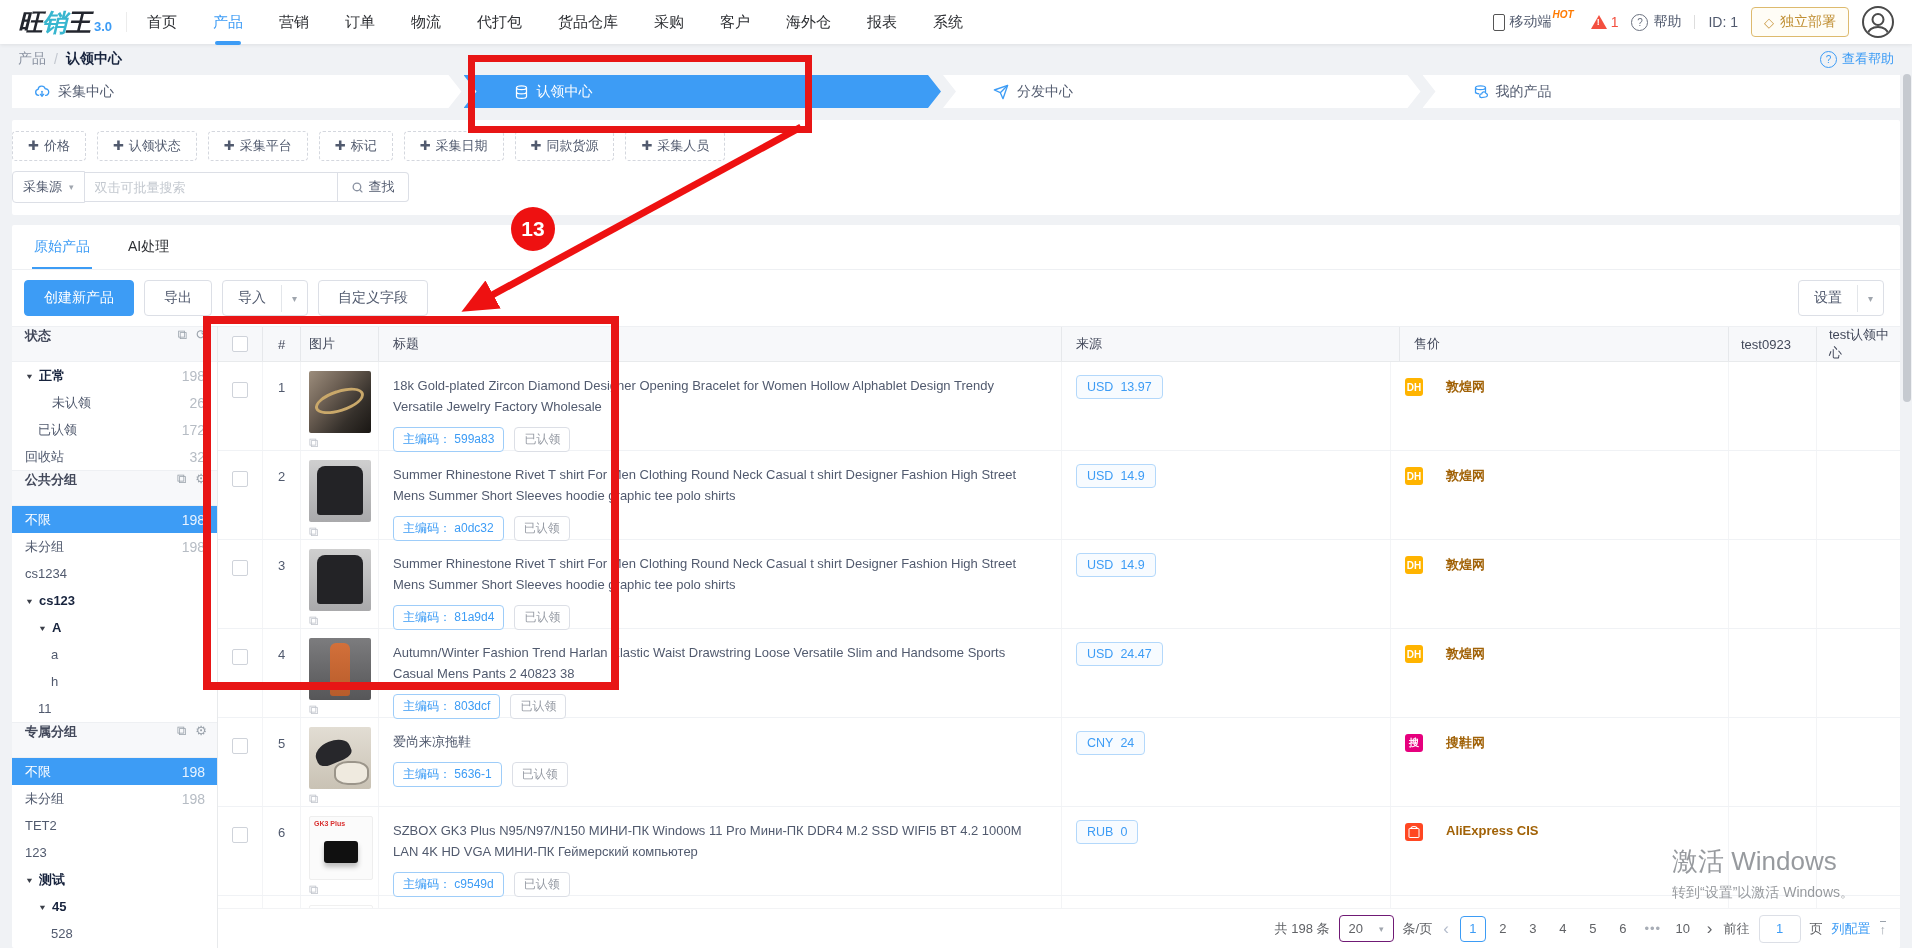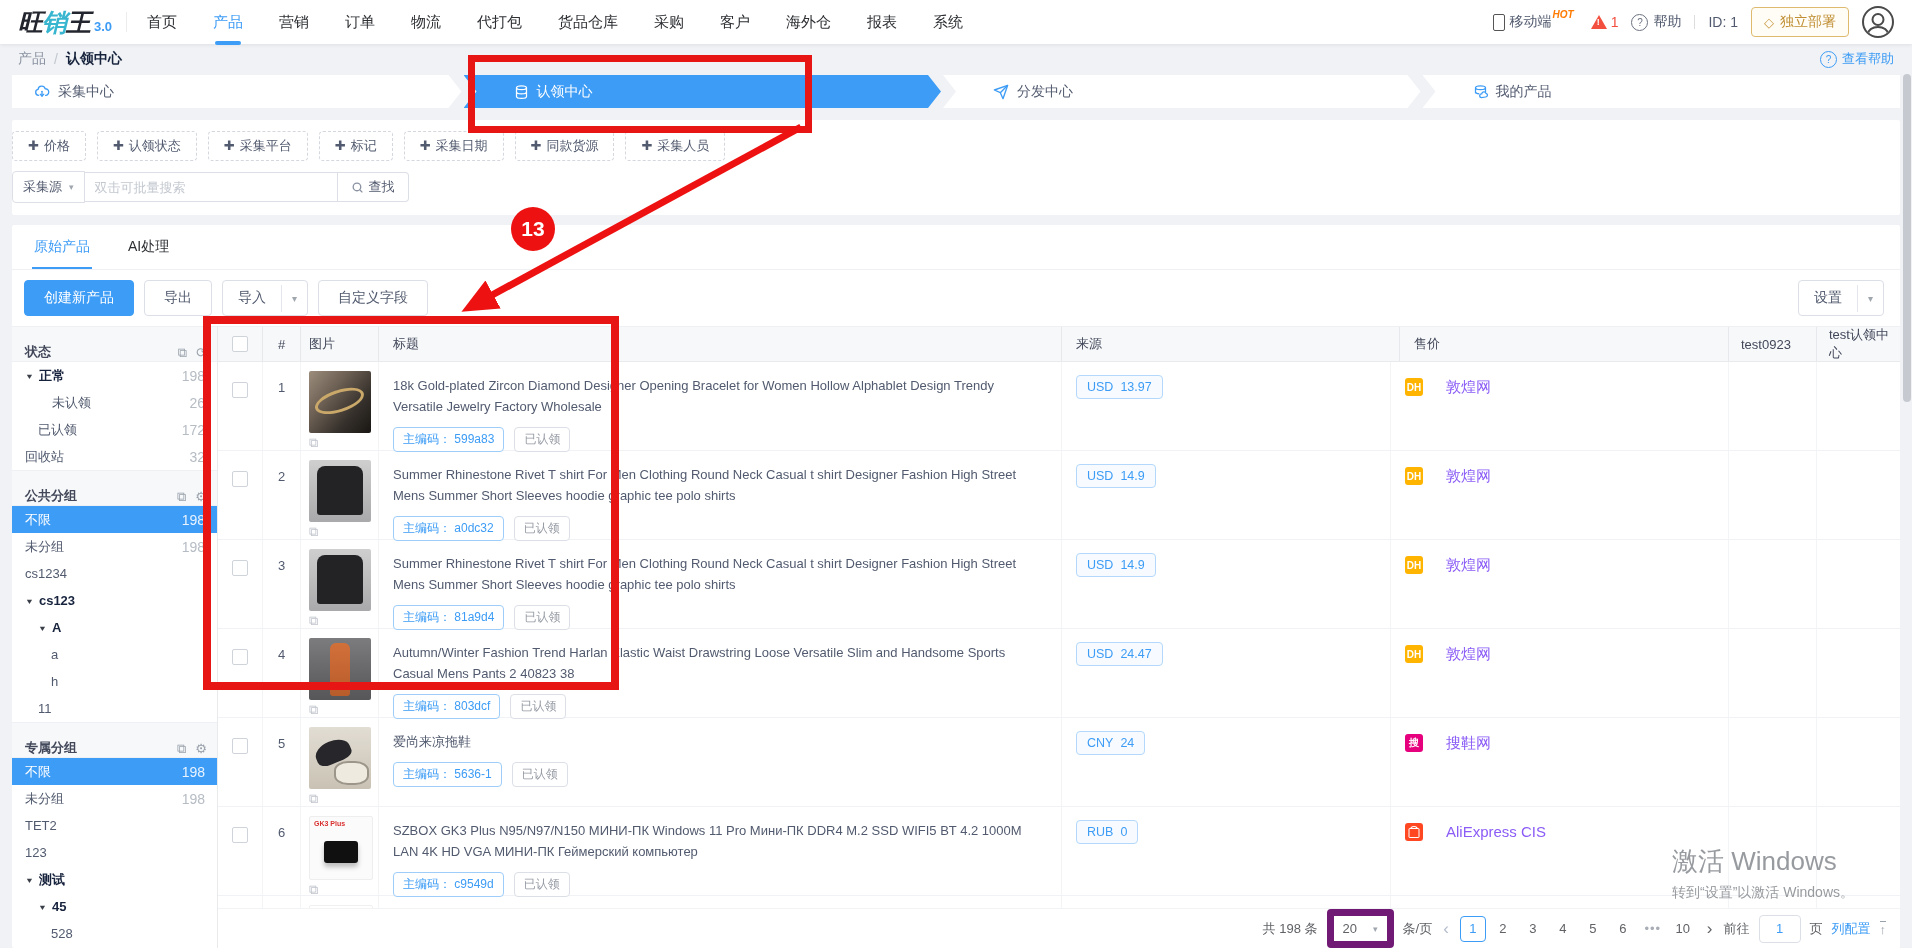--- a/index.html
+++ b/index.html
@@ -75,21 +75,21 @@
   .btn-primary{background:#3d9cf5;border-color:#3d9cf5;color:#fff;}
   .btn-split{padding:0;}
   .btn-split .half{padding:8px 15px;}
   .btn-split .arrow{padding:8px 10px;border-left:1px solid #e3e6ea;color:#a0a6ae;font-size:10px;}
   .settings-btn{margin-left:auto;}
 
   
   .content{flex:1;display:flex;overflow:hidden;}
   
   .sidebar{width:205px;flex:none;border-right:1px solid #e8eaec;display:flex;flex-direction:column;overflow:hidden;font-size:13px;}
-  .sb-head{background:#f7f8fa;height:34px;flex:none;display:flex;align-items:flex-end;padding:0 10px 0 13px;color:#42485a;border-top:1px solid #eef0f3;border-bottom:1px solid #eef0f3;}
+  .sb-head{background:#f7f8fa;height:34px;flex:none;display:flex;align-items:flex-start;padding:0 10px 0 13px;color:#42485a;border-top:1px solid #eef0f3;border-bottom:1px solid #eef0f3;}
   .sb-head .ttl{font-weight:600;}
   .sb-icons{margin-left:auto;display:flex;gap:9px;color:#9aa2ab;font-size:13px;}
   .sb-icons span{cursor:pointer;}
   .sb-item{height:27px;flex:none;display:flex;align-items:center;color:#515a6e;cursor:pointer;padding-right:12px;}
   .sb-item .caret{font-size:9px;color:#3b3f49;margin-right:5px;transform:scaleY(.85);}
   .sb-item.bold .lbl{font-weight:bold;color:#17233d;}
   .sb-item .cnt{margin-left:auto;color:#b6bcc4;font-size:14px;}
   .sb-item.sel{background:#3d9cf5;color:#fff;}
   .sb-item.sel .lbl{color:#fff;}
   .sb-item.sel .cnt{color:#e8f3ff;}
@@ -137,26 +137,26 @@
   .img-placeholder{background:#fff;border:1px solid #f0f0f0;display:flex;align-items:center;justify-content:center;color:#c9ced6;}
   .copy-icon{color:#c0c4cc;font-size:13px;margin-top:1px;display:inline-block;}
   .src-badge{width:18px;height:18px;border-radius:3px;flex:none;display:flex;align-items:center;justify-content:center;color:#fff;font-size:10px;font-weight:bold;position:relative;}
   .icon-dhgate-icon{background:#ffb400;}
   .icon-souxie-icon{background:#e6007e;}
   .icon-aliexpress-icon{background:#ff4722;}
   .icon-aliexpress-icon::before{content:"";position:absolute;top:3px;left:50%;transform:translateX(-50%);width:6px;height:5px;border:1.5px solid #fff;border-bottom:none;border-radius:4px 4px 0 0;}
   .icon-aliexpress-icon::after{content:"";position:absolute;bottom:3px;left:50%;transform:translateX(-50%);width:9px;height:8px;border:1.5px solid #fff;border-radius:1px;background:#ff4722;}
   .icon-amazon-icon{background:#fff;border:1px solid #e3e3e3;color:#111;font-size:12px;font-weight:bold;}
   .icon-amazon-icon::after{content:"";position:absolute;bottom:2px;left:4px;width:9px;height:4px;border-bottom:2px solid #ff9900;border-radius:0 0 8px 8px;}
-  .src-link{color:#8b5cf6;font-size:15px;text-decoration:none;cursor:pointer;}
+  .src-link{color:#a16207;font-size:13px;text-decoration:none;cursor:pointer;font-weight:bold;}
 
   
   .pager{position:absolute;left:0;right:0;bottom:0;height:39px;background:#fff;border-top:1px solid #f2f3f5;
          display:flex;align-items:center;justify-content:flex-end;gap:9px;padding-right:14px;font-size:13px;color:#606266;z-index:20;}
-  .psel{border:7px solid #701a75;border-radius:4px;padding:5px 9px;display:flex;align-items:center;gap:16px;cursor:pointer;background:#fff;}
+  .psel{border:1px solid #701a75;border-radius:4px;padding:5px 9px;display:flex;align-items:center;gap:16px;cursor:pointer;background:#fff;}
   .pg{min-width:26px;height:26px;display:inline-flex;align-items:center;justify-content:center;border-radius:4px;cursor:pointer;padding:0 3px;box-sizing:border-box;}
   .pg.active{border:1px solid #3d9cf5;color:#3d9cf5;}
   .pg.dots{color:#a8adb6;letter-spacing:1px;}
   .pchev{color:#b4bccc;font-size:17px;cursor:pointer;padding:0 2px;}
   .goto-input{width:36px;height:24px;border:1px solid #dcdfe6;border-radius:4px;text-align:center;color:#3d9cf5;font-size:13px;outline:none;}
   .colcfg{color:#3d9cf5;cursor:pointer;}
   .collapse-ic{color:#9aa2ab;font-size:13px;border-top:1.5px solid #9aa2ab;line-height:1;padding-top:1px;cursor:pointer;}
 
   
   .watermark{position:absolute;right:58px;bottom:46px;color:#7e8287;opacity:.8;z-index:15;pointer-events:none;}

